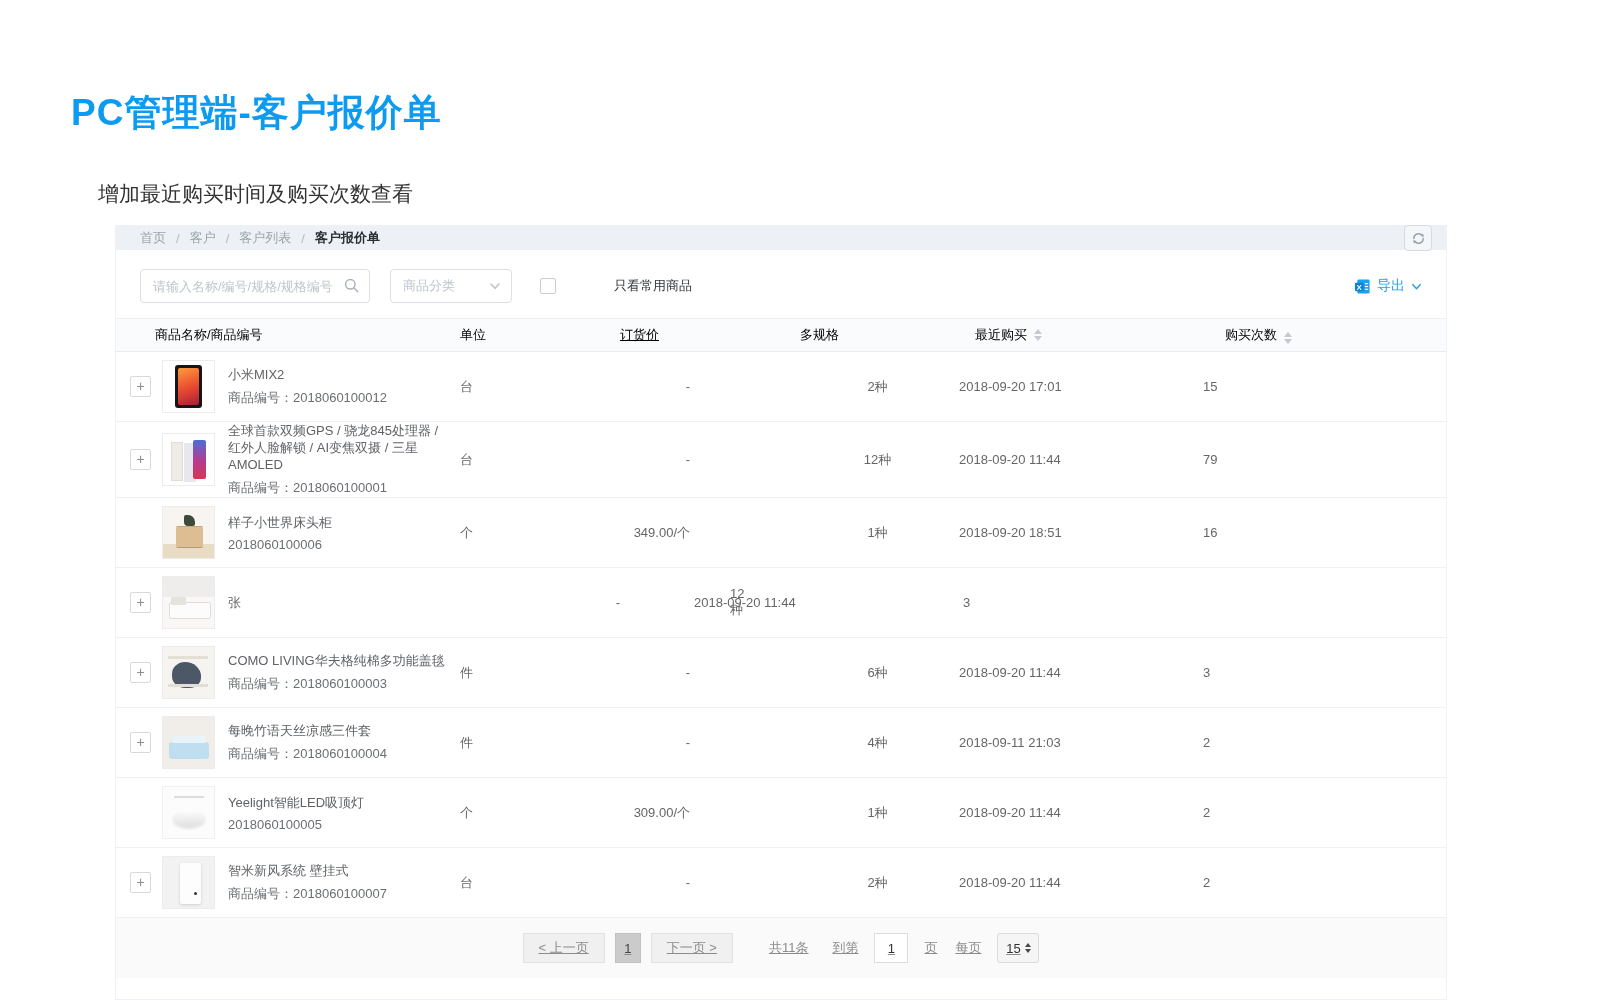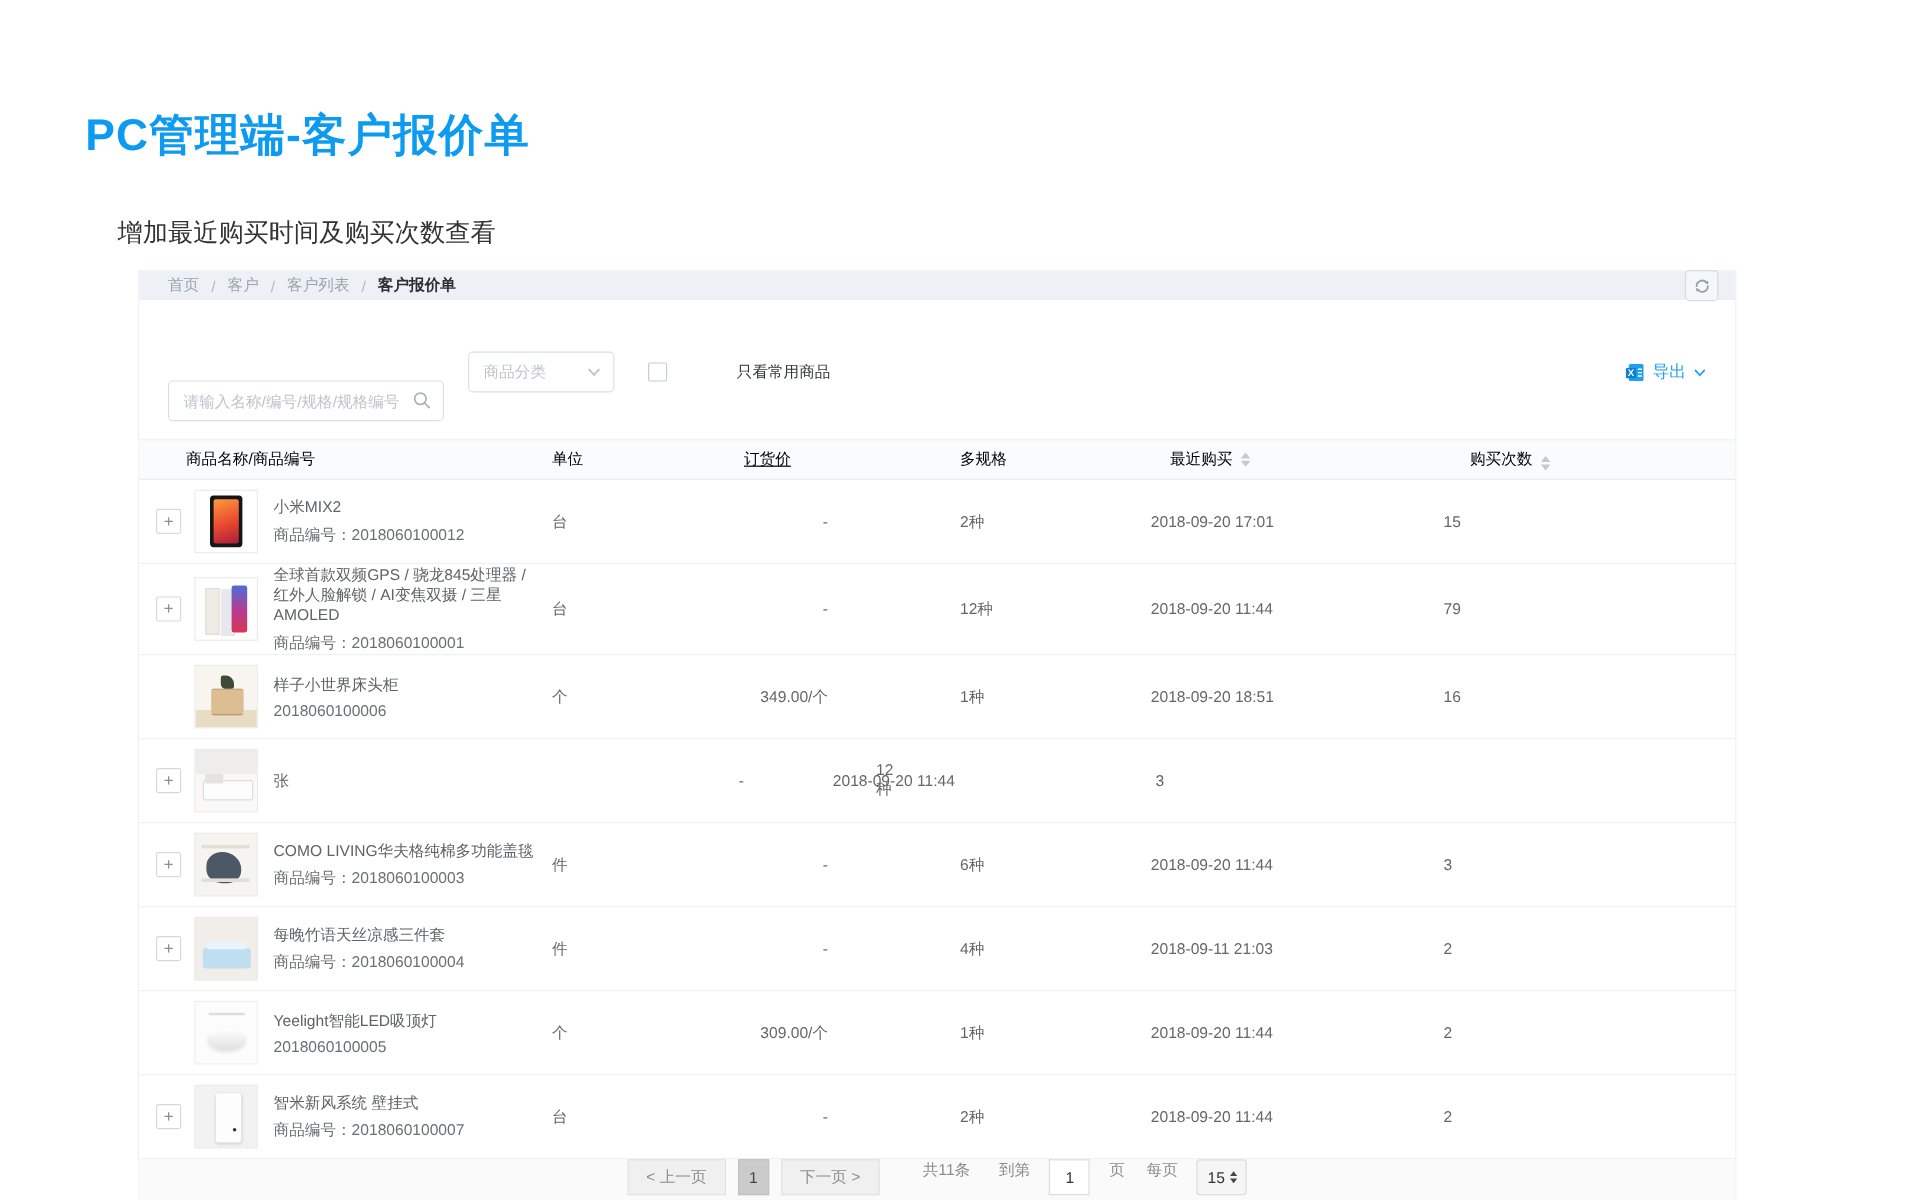--- a/index.html
+++ b/index.html
@@ -18,21 +18,21 @@
     padding:0 14px 0 24px; font-size:13px; color:#9aa3ad; }
   .crumb { color:#9aa3ad; cursor:pointer; }
   .crumb-sep { margin:0 10px; color:#b3bac2; }
   .crumb.current { color:#2b2f36; font-weight:bold; }
   .refresh-btn { margin-left:auto; width:28px; height:26px; border:1px solid #d5dbe1;
     border-radius:4px; background:#f4f7f9; display:flex; align-items:center; justify-content:center;
     cursor:pointer; }
 
   
   .toolbar { display:flex; align-items:center; padding:19px 24px 15px 24px; }
-  .search-box { position:relative; width:230px; height:34px;margin-top:48px; }
+  .search-box { position:relative; width:230px; height:34px; }
   .search-box input { width:100%; height:100%; border:1px solid #dcdfe6; border-radius:4px;
     padding:0 34px 0 12px; font-size:13px; color:#333; outline:none;
     font-family:"Liberation Sans", sans-serif; }
   .search-box input::placeholder { color:#bfc4cc; }
   .search-icon { position:absolute; right:10px; top:8px; }
   .select { margin-left:20px; width:122px; height:34px; border:1px solid #dcdfe6; border-radius:4px;
     display:flex; align-items:center; padding:0 10px 0 12px; font-size:13px; color:#bfc4cc; cursor:pointer; }
   .select .chev { margin-left:auto; display:flex; }
   .chk { margin-left:28px; display:flex; align-items:center; font-size:13px; color:#33363b; cursor:pointer;gap:48px; }
   .chk .box { width:16px; height:16px; border:1px solid #c8cdd4; border-radius:2px; background:#fff;
@@ -54,33 +54,33 @@
     font-size:13px; color:#666; }
   .expand-btn { width:21px; height:21px; border:1px solid #d9d9d9; border-radius:2px; background:#fff;
     color:#8c8c8c; font-size:14px; line-height:17px; cursor:pointer; }
   .expand-btn.hidden { visibility:hidden; }
   .thumb { width:53px; height:53px; background:#fff; border:1px solid #ececec; position:relative;
     overflow:hidden; }
   .c-name { padding-right:6px; }
   .pname { color:#606266; line-height:17px; }
   .pcode { color:#6b6e73; margin-top:6px; }
   .c-price { text-align:right; }
-  .c-specs { padding-left:110px; }
+  .c-specs { padding-left:110px;text-align:center; }
   .c-time { padding-left:4px; }
   .c-count { padding-left:8px; }
 
   
   .caret { display:inline-flex; flex-direction:column; gap:2px; margin-left:7px; }
   .caret i { width:0; height:0; border-left:4px solid transparent; border-right:4px solid transparent; display:block; }
   .caret .up { border-bottom:5px solid #c5c9cf; }
   .caret .down { border-top:5px solid #c5c9cf; }
 
   
-  .pager { height:60px; background:#fafafa; display:flex; justify-content:center;
-    gap:10px; font-size:13px; color:#8c8c8c; }
+  .pager { height:60px; background:#fafafa; display:flex; align-items:center; justify-content:center;
+    gap:10px; font-size:13px; color:#8c8c8c;text-decoration:underline; }
   .pg-btn { height:30px; padding:0 15px; background:#f0f0f0; border:1px solid #e2e2e2;
     color:#8c8c8c; font-size:13px; cursor:pointer; font-family:"Liberation Sans", sans-serif; }
   .pg-cur { width:26px; height:30px; background:#cbcbcb; border:1px solid #c2c2c2; color:#444;
     display:flex; align-items:center; justify-content:center; }
   .pg-total { margin-left:26px; }
   .goto-input { width:34px; height:30px; border:1px solid #dcdcdc; background:#fff; text-align:center;
     font-size:13px; color:#333; outline:none; margin:0 6px; font-family:"Liberation Sans", sans-serif; }
   .perpage-box { margin-left:6px; width:42px; height:30px; border:1px solid #dcdcdc; background:#f5f5f5;
     border-radius:3px; display:flex; align-items:center; justify-content:center; gap:4px;
     color:#333; cursor:pointer; }

